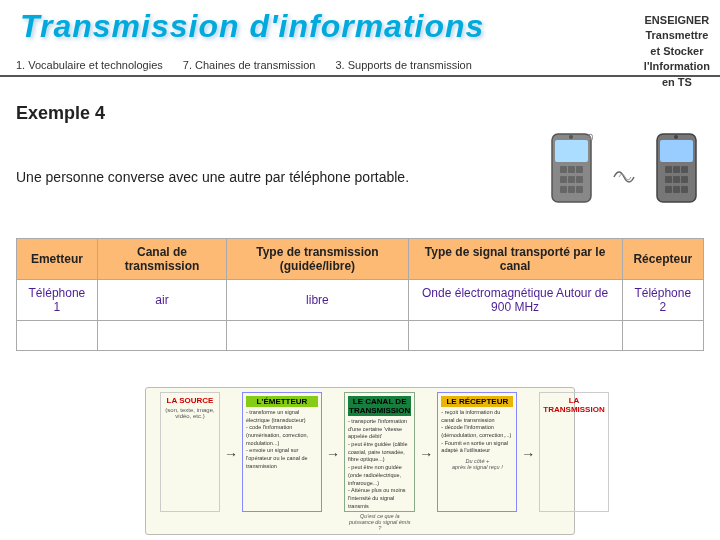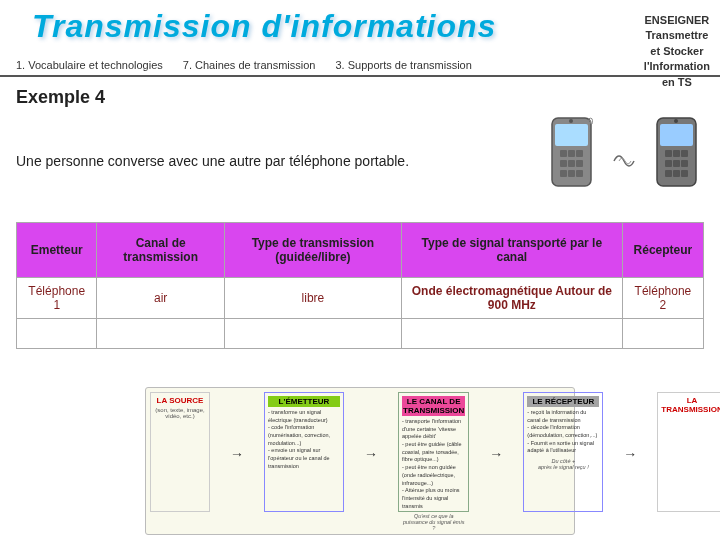--- a/index.html
+++ b/index.html
@@ -8,21 +8,21 @@
       height: 540px;
       background: white;
       font-family: Arial, sans-serif;
       overflow: hidden;
       position: relative;
     }
 
     
     .header-area {
       position: relative;
-      padding: 8px 16px 0 32px;
+      padding: 8px 16px 0 20px;
       height: 55px;
     }
 
     .main-title {
       font-size: 32px;
       font-style: italic;
       font-weight: bold;
       color: #00AADD;
       text-shadow: 2px 2px 4px rgba(0,100,180,0.3);
       letter-spacing: 1px;
@@ -60,20 +60,21 @@
     .main-content {
       padding: 10px 16px;
       position: relative;
     }
 
     .example-title {
       font-size: 18px;
       font-weight: bold;
       color: #222;
       margin-bottom: 8px;
+      margin-top: 16px;
     }
 
     .description-row {
       display: flex;
       align-items: center;
       gap: 20px;
       margin-bottom: 16px;
     }
 
     .description-text {
@@ -97,56 +98,56 @@
 
     
     .info-table {
       width: 100%;
       border-collapse: collapse;
       font-size: 12px;
       margin-top: 5px;
     }
 
     .info-table th {
-      background: #d946ef;
+      background: #fdba74;
       border: 1px solid #aaa;
-      padding: 13px 8px;
+      padding: 6px 8px;
       text-align: center;
       font-weight: bold;
       color: #222;
     }
 
     .info-table td {
       border: 1px solid #aaa;
       padding: 6px 8px;
       text-align: center;
-      color: #7f1d1d;
+      color: #4c1d95;
       vertical-align: middle;
     }
 
     .td-highlight {
       color: #0000CC;
-      font-weight: bold;
+      font-weight: normal;
     }
 
     .diagram-title {
       background: #f5f5e8;
       text-align: center;
       font-size: 9px;
       font-style: italic;
       color: #333;
       padding: 2px;
       border-bottom: 1px solid #ccc;
     }
 
     .source-title { color: #CC0000; font-weight: bold; text-align: center; font-size: 8px; }
     .dest-title { color: #CC0000; font-weight: bold; text-align: center; font-size: 8px; }
     .emetteur-title { background: #84cc16; color: #000; text-align: center; font-size: 8px; font-weight: bold; padding: 1px; }
-    .recepteur-title { background: #a3a3a3; color: #000; text-align: center; font-size: 8px; font-weight: bold; padding: 1px; }
-    .canal-title { background: #ec4899; color: #000; text-align: center; font-size: 8px; font-weight: bold; padding: 1px; }
+    .recepteur-title { background: #eab308; color: #000; text-align: center; font-size: 8px; font-weight: bold; padding: 1px; }
+    .canal-title { background: #15803d; color: #000; text-align: center; font-size: 8px; font-weight: bold; padding: 1px; }
 
     .diagram-arrow {
       display: flex;
       align-items: center;
       font-size: 14px;
       color: #333;
       padding: 0 2px;
     }
   </style>
 </head>
@@ -237,21 +238,21 @@
         <td></td>
         <td></td>
         <td></td>
       </tr>
     </tbody>
   </table>
 
 </div>
 
 <div style="position:absolute; bottom:5px; left:50%; transform:translateX(-50%); width:430px; height:148px; background:#f9f9ec; border:1.5px solid #bbb; border-radius:3px; font-size:7px;">
-  <div style="display:flex; flex:1; padding:4px; gap:18px; height:calc(100% - 18px);">
+  <div style="display:flex; flex:1; padding:4px; gap:2px; height:calc(100% - 18px);margin-left:10px;">
 
     <div style="border:1.5px solid #ccc; padding:3px; flex:0 0 60px; display:flex; flex-direction:column; align-items:center;">
       <div class="source-title">LA SOURCE</div>
       <div style="font-size:6px; color:#555; text-align:center; margin-top:2px;">(son, texte, image, vidéo, etc.)</div>
     </div>
 
     <div class="diagram-arrow">→</div>
 
     <div style="border:1.5px solid #8888FF; padding:3px; flex:0 0 80px; display:flex; flex-direction:column;">
       <div class="emetteur-title">L'ÉMETTEUR</div>

